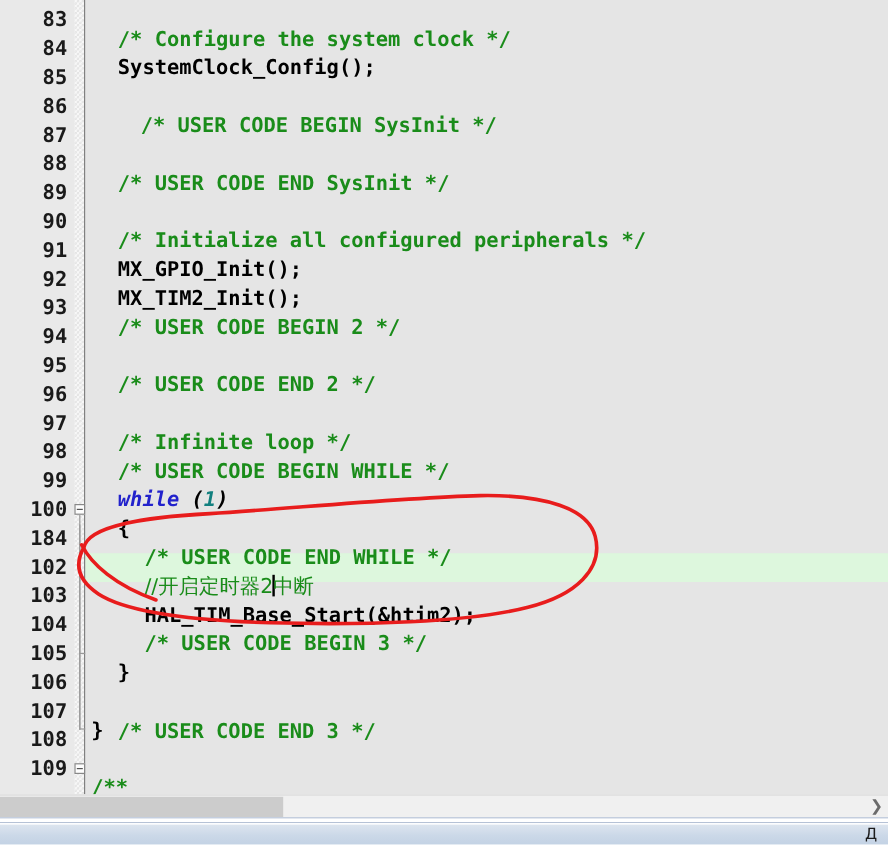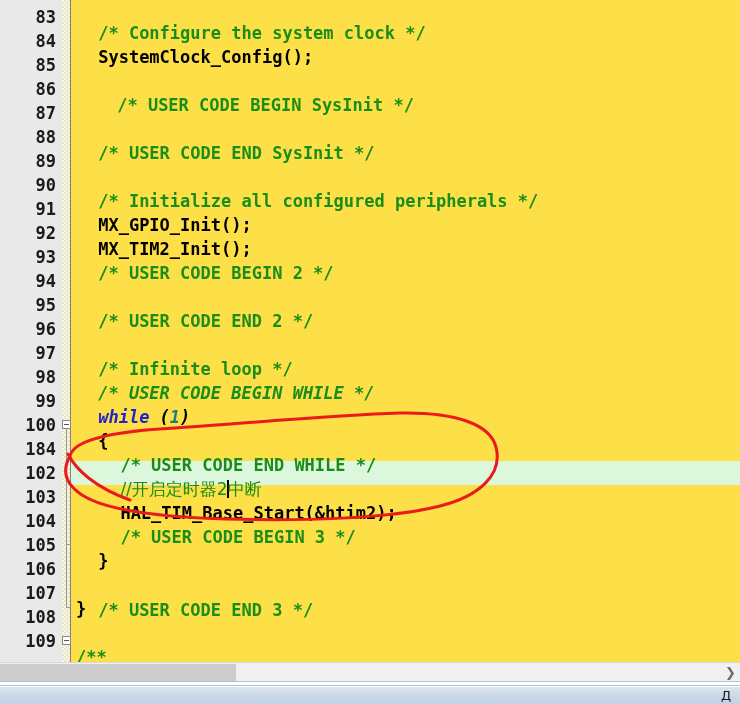--- a/index.html
+++ b/index.html
@@ -18,21 +18,21 @@
     background: #ffffff;
   }
 
   
   .editor {
     position: absolute;
     left: 0; top: 0;
     width: 740px;
     height: 662px;
     overflow: hidden;
-    background: #fde047;
+    background: #e5e5e5;
   }
 
   
   .gutter-bg {
     position: absolute;
     left: 0; top: 0;
     width: 62px;
     height: 662px;
     background: #e9e9e9;
     z-index: 1;
@@ -248,21 +248,21 @@
         <div class="row"><div class="lineno">88</div><div class="code" style="left: 98.2px;"><span class="t-cmt">/* USER CODE END SysInit */</span></div></div>
         <div class="row"><div class="lineno">89</div><div class="code" style="left: 76px;"></div></div>
         <div class="row"><div class="lineno">90</div><div class="code" style="left: 98.2px;"><span class="t-cmt">/* Initialize all configured peripherals */</span></div></div>
         <div class="row"><div class="lineno">91</div><div class="code" style="left: 98.2px;"><span class="t-plain">MX_GPIO_Init();</span></div></div>
         <div class="row"><div class="lineno">92</div><div class="code" style="left: 98.2px;"><span class="t-plain">MX_TIM2_Init();</span></div></div>
         <div class="row"><div class="lineno">93</div><div class="code" style="left: 98.2px;"><span class="t-cmt">/* USER CODE BEGIN 2 */</span></div></div>
         <div class="row"><div class="lineno">94</div><div class="code" style="left: 76px;"></div></div>
         <div class="row"><div class="lineno">95</div><div class="code" style="left: 98.2px;"><span class="t-cmt">/* USER CODE END 2 */</span></div></div>
         <div class="row"><div class="lineno">96</div><div class="code" style="left: 76px;"></div></div>
         <div class="row"><div class="lineno">97</div><div class="code" style="left: 98.2px;"><span class="t-cmt">/* Infinite loop */</span></div></div>
-        <div class="row"><div class="lineno">98</div><div class="code" style="left: 98.2px; font-style: italic;"><span class="t-cmt">/* USER CODE BEGIN WHILE */</span></div></div>
+        <div class="row"><div class="lineno">98</div><div class="code" style="left: 98.2px;"><span class="t-cmt">/* USER CODE BEGIN WHILE */</span></div></div>
         <div class="row"><div class="lineno">99</div><div class="code" style="left: 98.2px; font-style: italic;"><span class="t-kw">while</span><span class="t-plain"> (</span><span class="t-num">1</span><span class="t-plain">)</span></div></div>
         <div class="row"><div class="lineno">100</div><div class="code" style="left: 98.2px;"><span class="t-plain">{</span></div></div>
         <div class="row"><div class="lineno">184</div><div class="code" style="left: 120.4px;"><span class="t-cmt">/* USER CODE END WHILE */</span></div></div>
         <div class="row hl"><div class="code-hl"></div><div class="lineno">102</div><div class="code" style="left: 120.4px;"><span class="t-cmt cjk">//开启定时器2</span><span class="caret"></span><span class="t-cmt cjk">中断</span></div></div>
         <div class="row"><div class="lineno">103</div><div class="code" style="left: 120.4px;"><span class="t-plain">HAL_TIM_Base_Start(&amp;htim2);</span></div></div>
         <div class="row"><div class="lineno">104</div><div class="code" style="left: 120.4px;"><span class="t-cmt">/* USER CODE BEGIN 3 */</span></div></div>
         <div class="row"><div class="lineno">105</div><div class="code" style="left: 98.2px;"><span class="t-plain">}</span></div></div>
         <div class="row"><div class="lineno">106</div><div class="code" style="left: 98.2px; margin-top: 25px;"><span class="t-cmt">/* USER CODE END 3 */</span></div></div>
         <div class="row"><div class="lineno">107</div><div class="code" style="left: 76px;"><span class="t-plain">}</span></div></div>
         <div class="row"><div class="lineno">108</div><div class="code" style="left: 76px;"></div></div>

